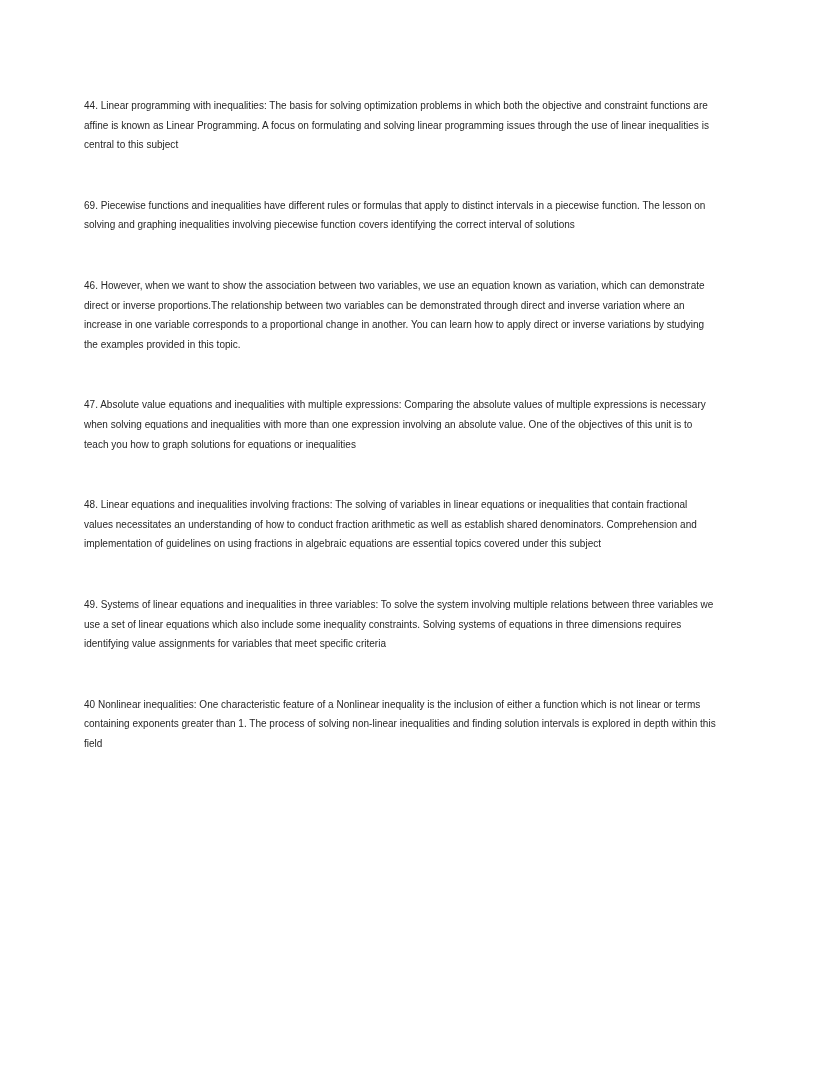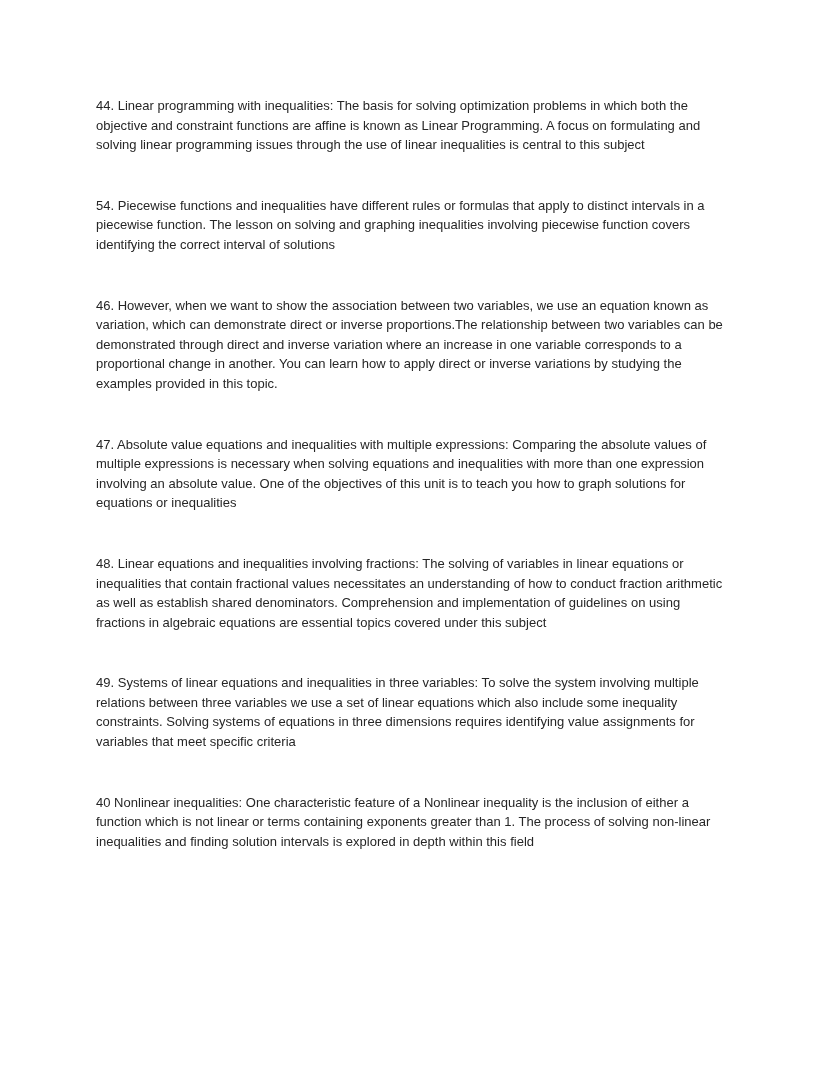--- a/index.html
+++ b/index.html
@@ -10,42 +10,42 @@
   .page {
     position: relative;
     width: 828px;
     height: 1071px;
     background: #ffffff;
     overflow: hidden;
     font-family: "Liberation Sans", sans-serif;
   }
   .content {
     position: absolute;
-    left: 96px;
+    left: 84px;
     top: 96px;
     width: 634px;
     color: #262626;
-    font-size: 13px;
+    font-size: 10px;
     line-height: 19.6px;
     letter-spacing: 0.01px;
     text-align: left;
   }
   .para {
     margin: 0 0 41px 0;
   }
   .para:last-child {
     margin-bottom: 0;
   }
 </style>
 </head>
 <body>
 
 <div class="page">
   <div class="content">
     <p class="para">44. Linear programming with inequalities: The basis for solving optimization problems in which both the objective and constraint functions are affine is known as Linear Programming. A focus on formulating and solving linear programming issues through the use of linear inequalities is central to this subject</p>
-    <p class="para">54. Piecewise functions and inequalities have different rules or formulas that apply to distinct intervals in a piecewise function. The lesson on solving and graphing inequalities involving piecewise function covers identifying the correct interval of solutions</p>
+    <p class="para">69. Piecewise functions and inequalities have different rules or formulas that apply to distinct intervals in a piecewise function. The lesson on solving and graphing inequalities involving piecewise function covers identifying the correct interval of solutions</p>
     <p class="para">46. However, when we want to show the association between two variables, we use an equation known as variation, which can demonstrate direct or inverse proportions.The relationship between two variables can be demonstrated through direct and inverse variation where an increase in one variable corresponds to a proportional change in another. You can learn how to apply direct or inverse variations by studying the examples provided in this topic.</p>
     <p class="para">47. Absolute value equations and inequalities with multiple expressions: Comparing the absolute values of multiple expressions is necessary when solving equations and inequalities with more than one expression involving an absolute value. One of the objectives of this unit is to teach you how to graph solutions for equations or inequalities</p>
     <p class="para">48. Linear equations and inequalities involving fractions: The solving of variables in linear equations or inequalities that contain fractional values necessitates an understanding of how to conduct fraction arithmetic as well as establish shared denominators. Comprehension and implementation of guidelines on using fractions in algebraic equations are essential topics covered under this subject</p>
     <p class="para">49. Systems of linear equations and inequalities in three variables: To solve the system involving multiple relations between three variables we use a set of linear equations which also include some inequality constraints. Solving systems of equations in three dimensions requires identifying value assignments for variables that meet specific criteria</p>
     <p class="para">40 Nonlinear inequalities: One characteristic feature of a Nonlinear inequality is the inclusion of either a function which is not linear or terms containing exponents greater than 1. The process of solving non-linear inequalities and finding solution intervals is explored in depth within this field</p>
   </div>
 </div>
 
 </body></html>

